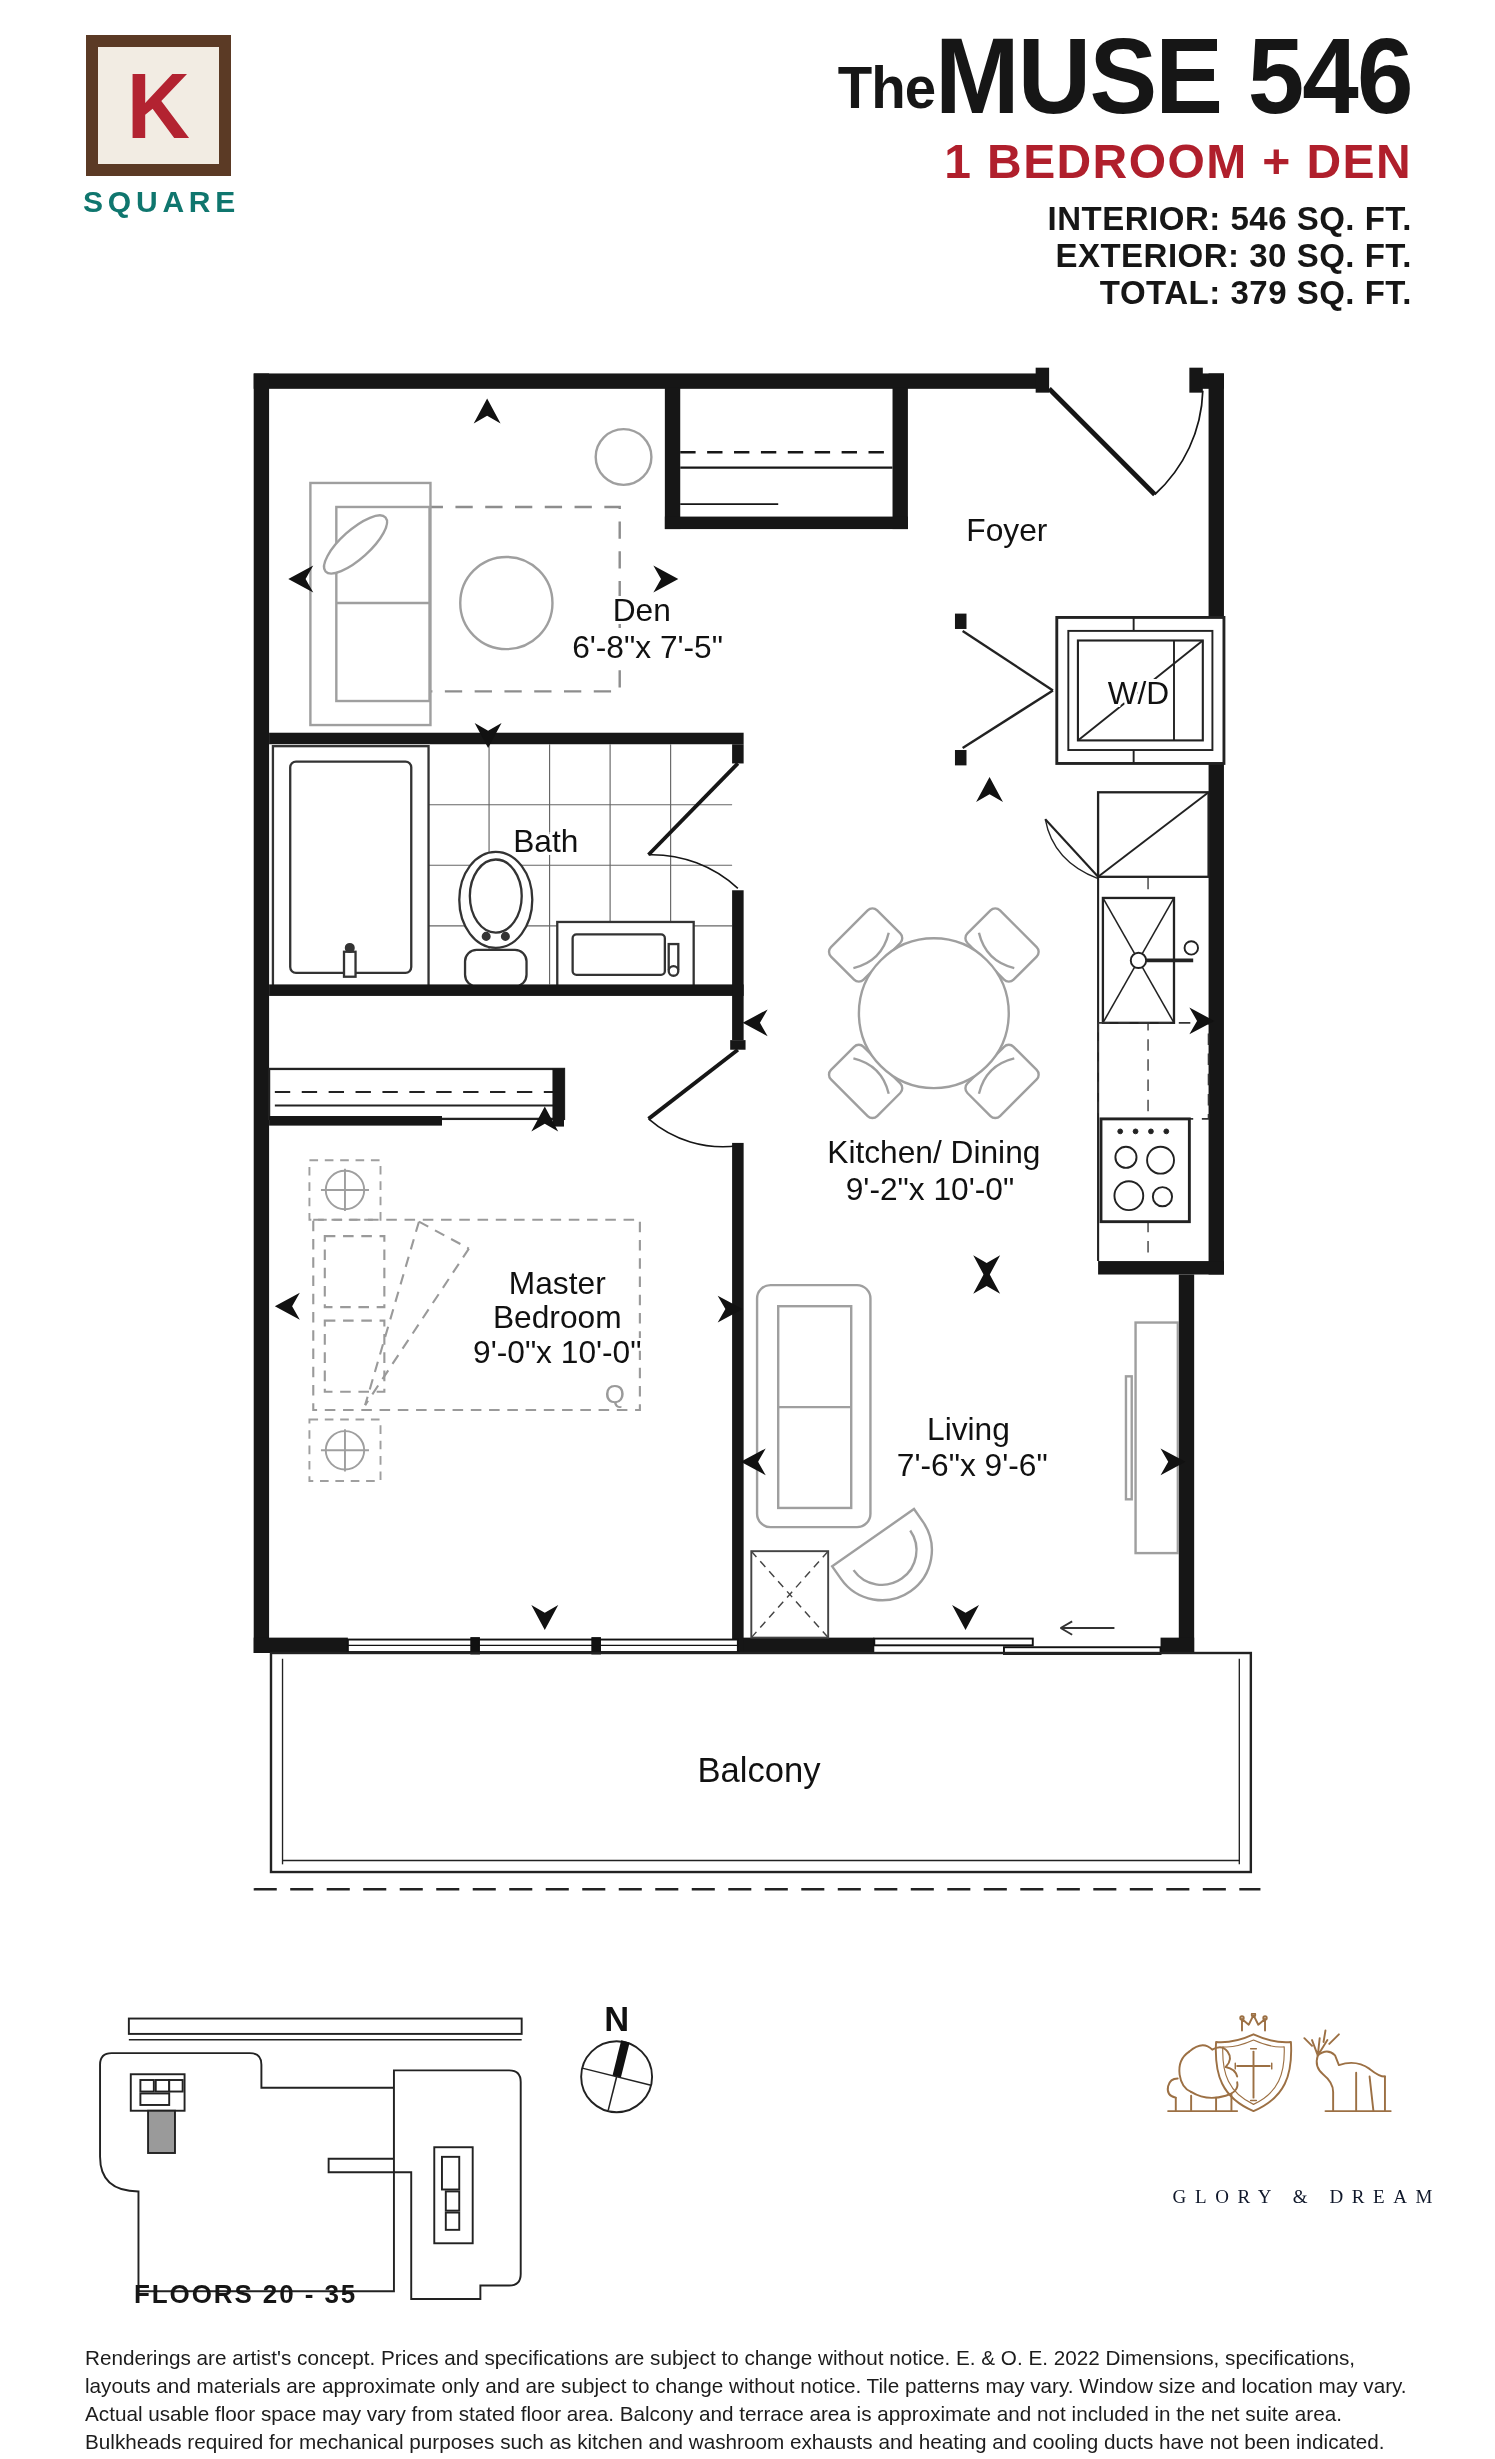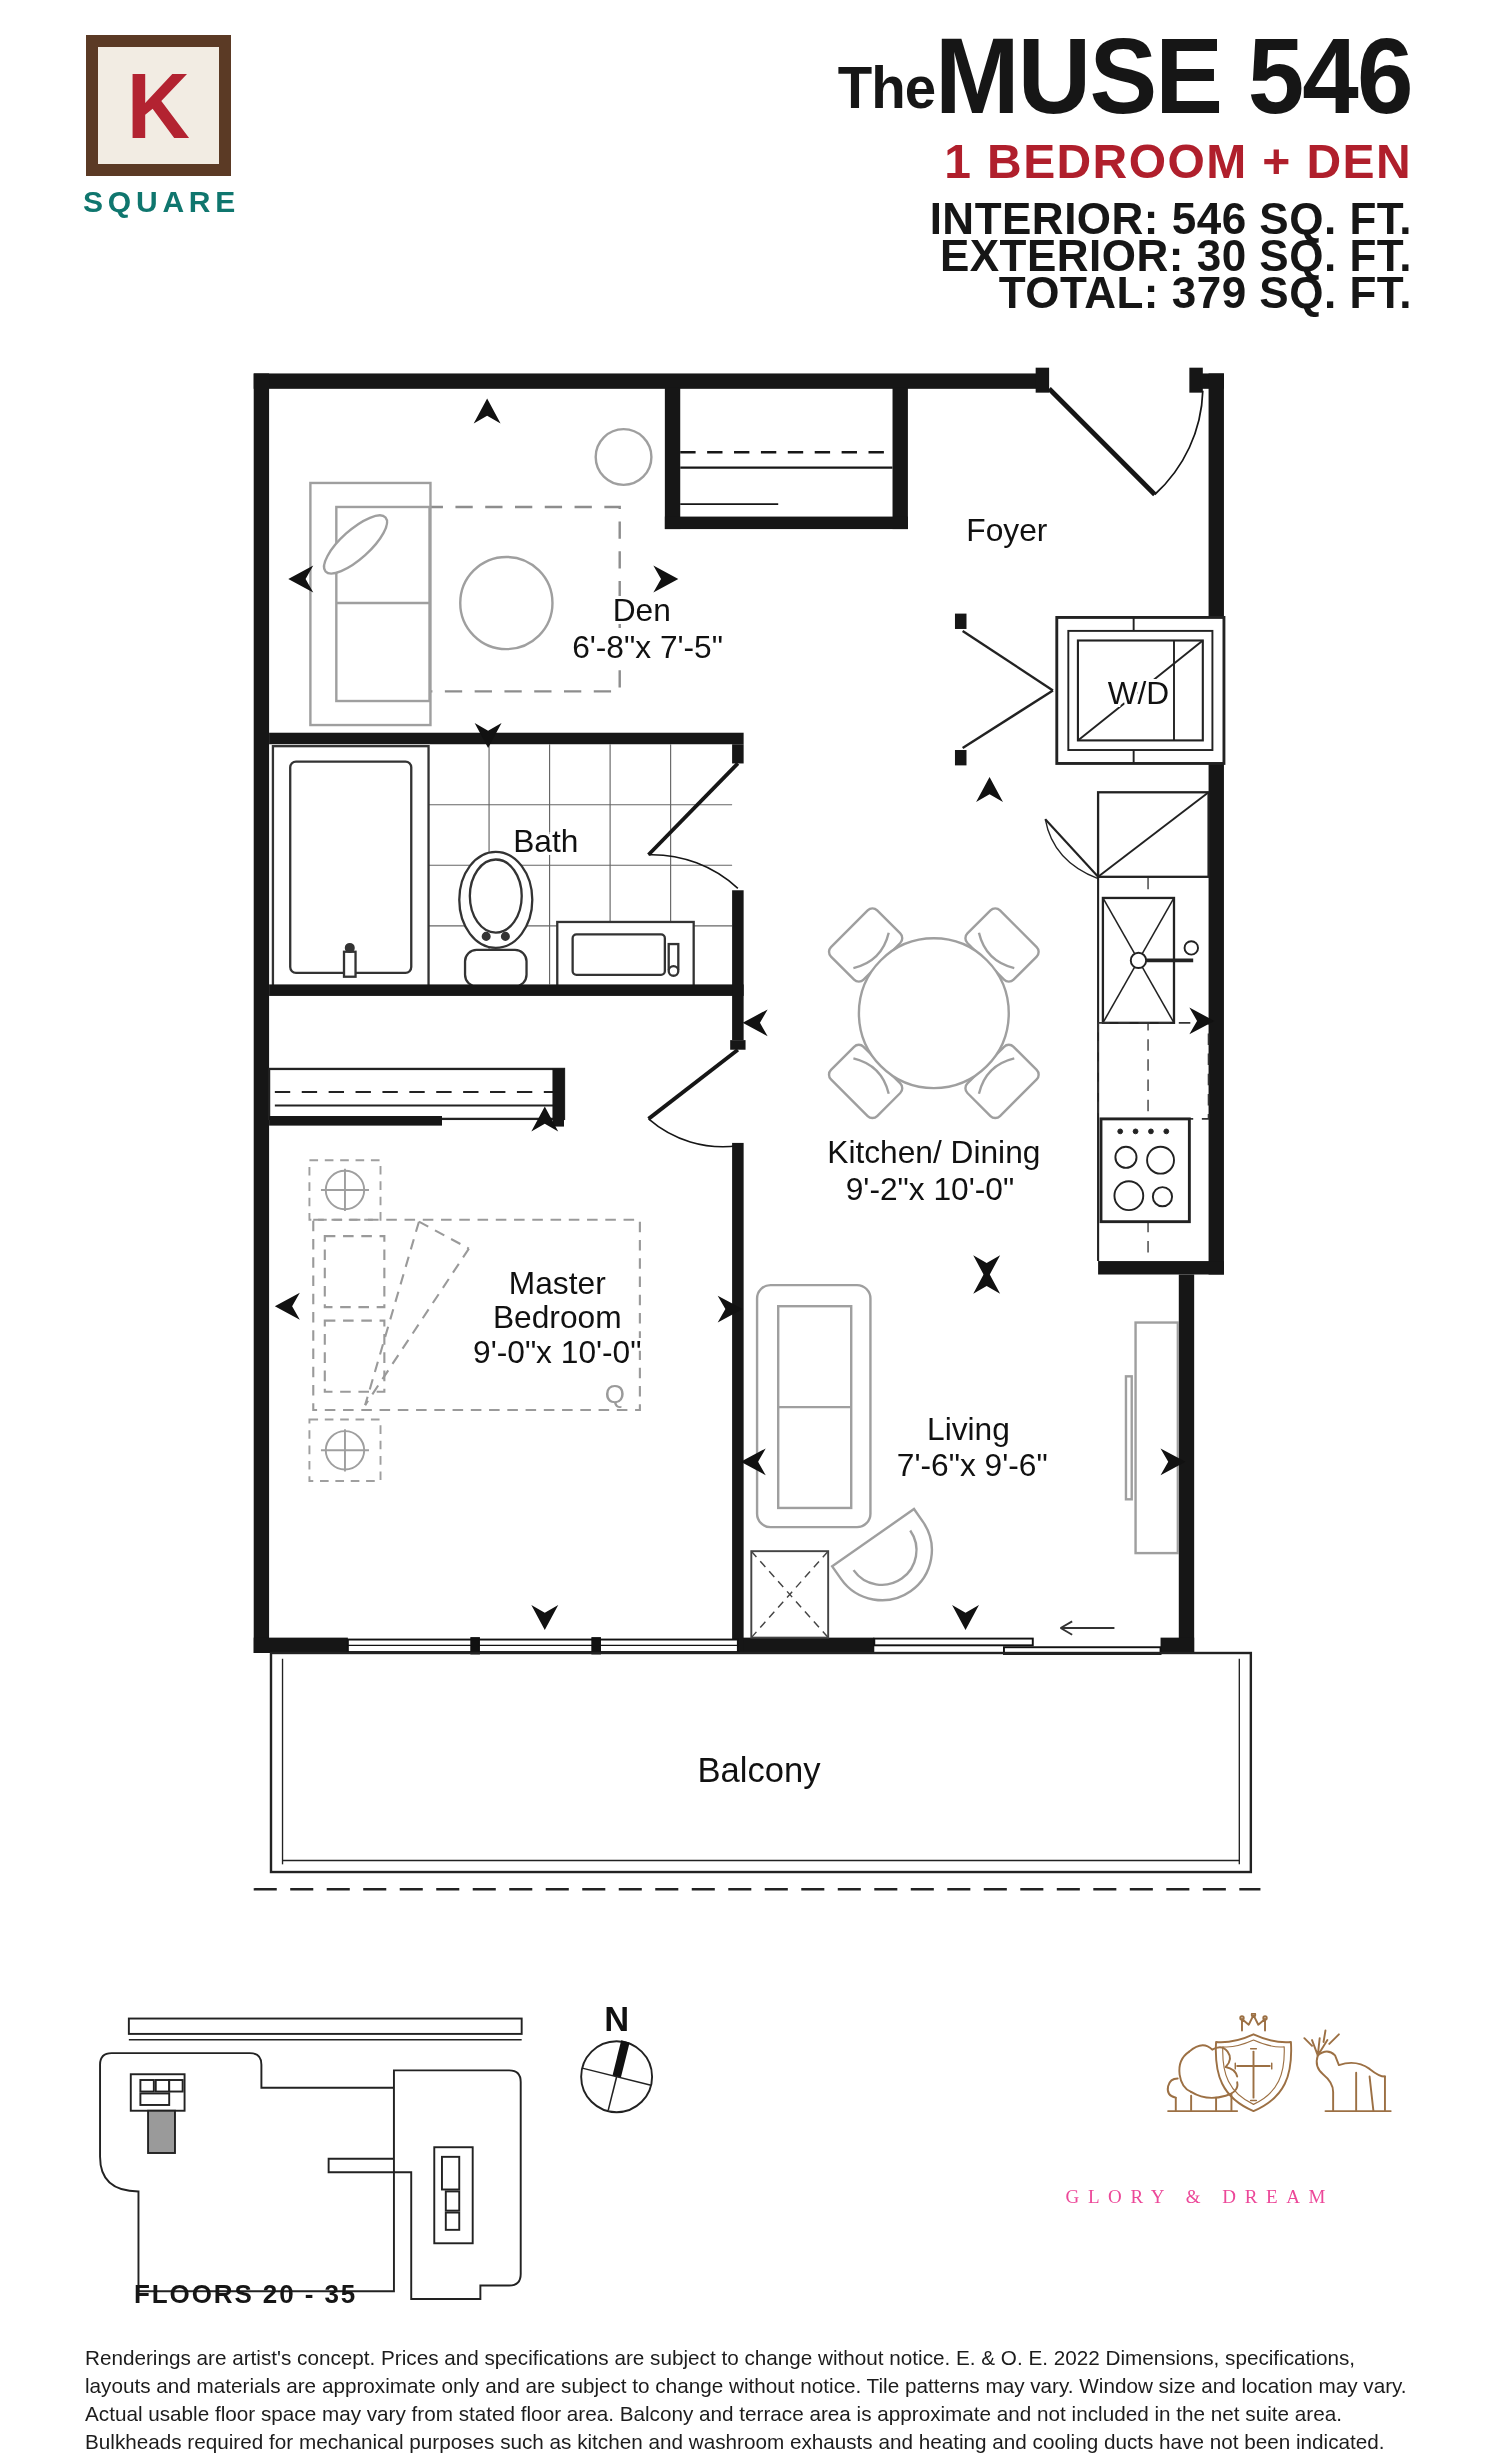--- a/index.html
+++ b/index.html
@@ -9,29 +9,29 @@
   
   #klogo-box{left:86px;top:35px;width:121px;height:117px;border:12.5px solid #5b3a25;background:#f2ece3;
              display:flex;align-items:center;justify-content:center;}
   #klogo-k{font-size:92px;font-weight:bold;color:#b32331;line-height:1;transform:scaleX(.95);}
   #klogo-word{left:83px;top:185px;width:156px;font-size:30px;font-weight:600;
               color:#0f766e;letter-spacing:4.8px;}
   #title-line{top:13.4px;right:84px;white-space:nowrap;transform:scaleX(.94);transform-origin:right bottom;}
   #title-the{font-size:60px;font-weight:bold;letter-spacing:-1px;position:relative;top:-5.8px;vertical-align:baseline;}
   #title-main{font-size:108px;font-weight:bold;letter-spacing:-1.9px;vertical-align:baseline;}
   #subtitle{top:134px;right:84px;font-size:48px;font-weight:bold;color:#b01f2c;letter-spacing:1.4px;white-space:nowrap;}
-  #stats{top:200px;right:84px;text-align:right;font-size:44px;font-weight:bold;line-height:37px;letter-spacing:0.5px;}
+  #stats{top:200px;right:84px;text-align:right;font-size:33px;font-weight:bold;line-height:37px;letter-spacing:0.5px;}
   
   #floors-label{left:134px;top:2279px;font-size:26px;font-weight:bold;letter-spacing:1.9px;text-align:right;}
   
   #kingdom-name{left:1057px;top:2119px;width:384px;text-align:center;font-family:"Liberation Serif",serif;
                 font-size:54px;color:#96683a;letter-spacing:11.5px;text-indent:11.5px;}
   #kingdom-tm{font-size:14.4px;letter-spacing:1px;vertical-align:27px;margin-left:-7.7px;}
-  #kingdom-tagline{left:1057px;top:2186px;width:384px;text-align:left;font-family:"Liberation Serif",serif;
-                   font-size:19px;color:#ec4899;letter-spacing:8.6px;text-indent:8.6px;}
+  #kingdom-tagline{left:1057px;top:2186px;width:384px;text-align:right;font-family:"Liberation Serif",serif;
+                   font-size:19px;color:#0f172a;letter-spacing:8.6px;text-indent:8.6px;}
   
   #disclaimer{left:85px;top:2344px;width:1337px;font-size:20.7px;line-height:28px;color:#1c1c1c;}
   svg text{font-family:"Liberation Sans",sans-serif;}
   .roomlbl{font-size:33px;fill:#111;paint-order:stroke;stroke:#fff;stroke-width:6px;}
 </style>
 </head>
 <body>
 
 <div id="page">
 

